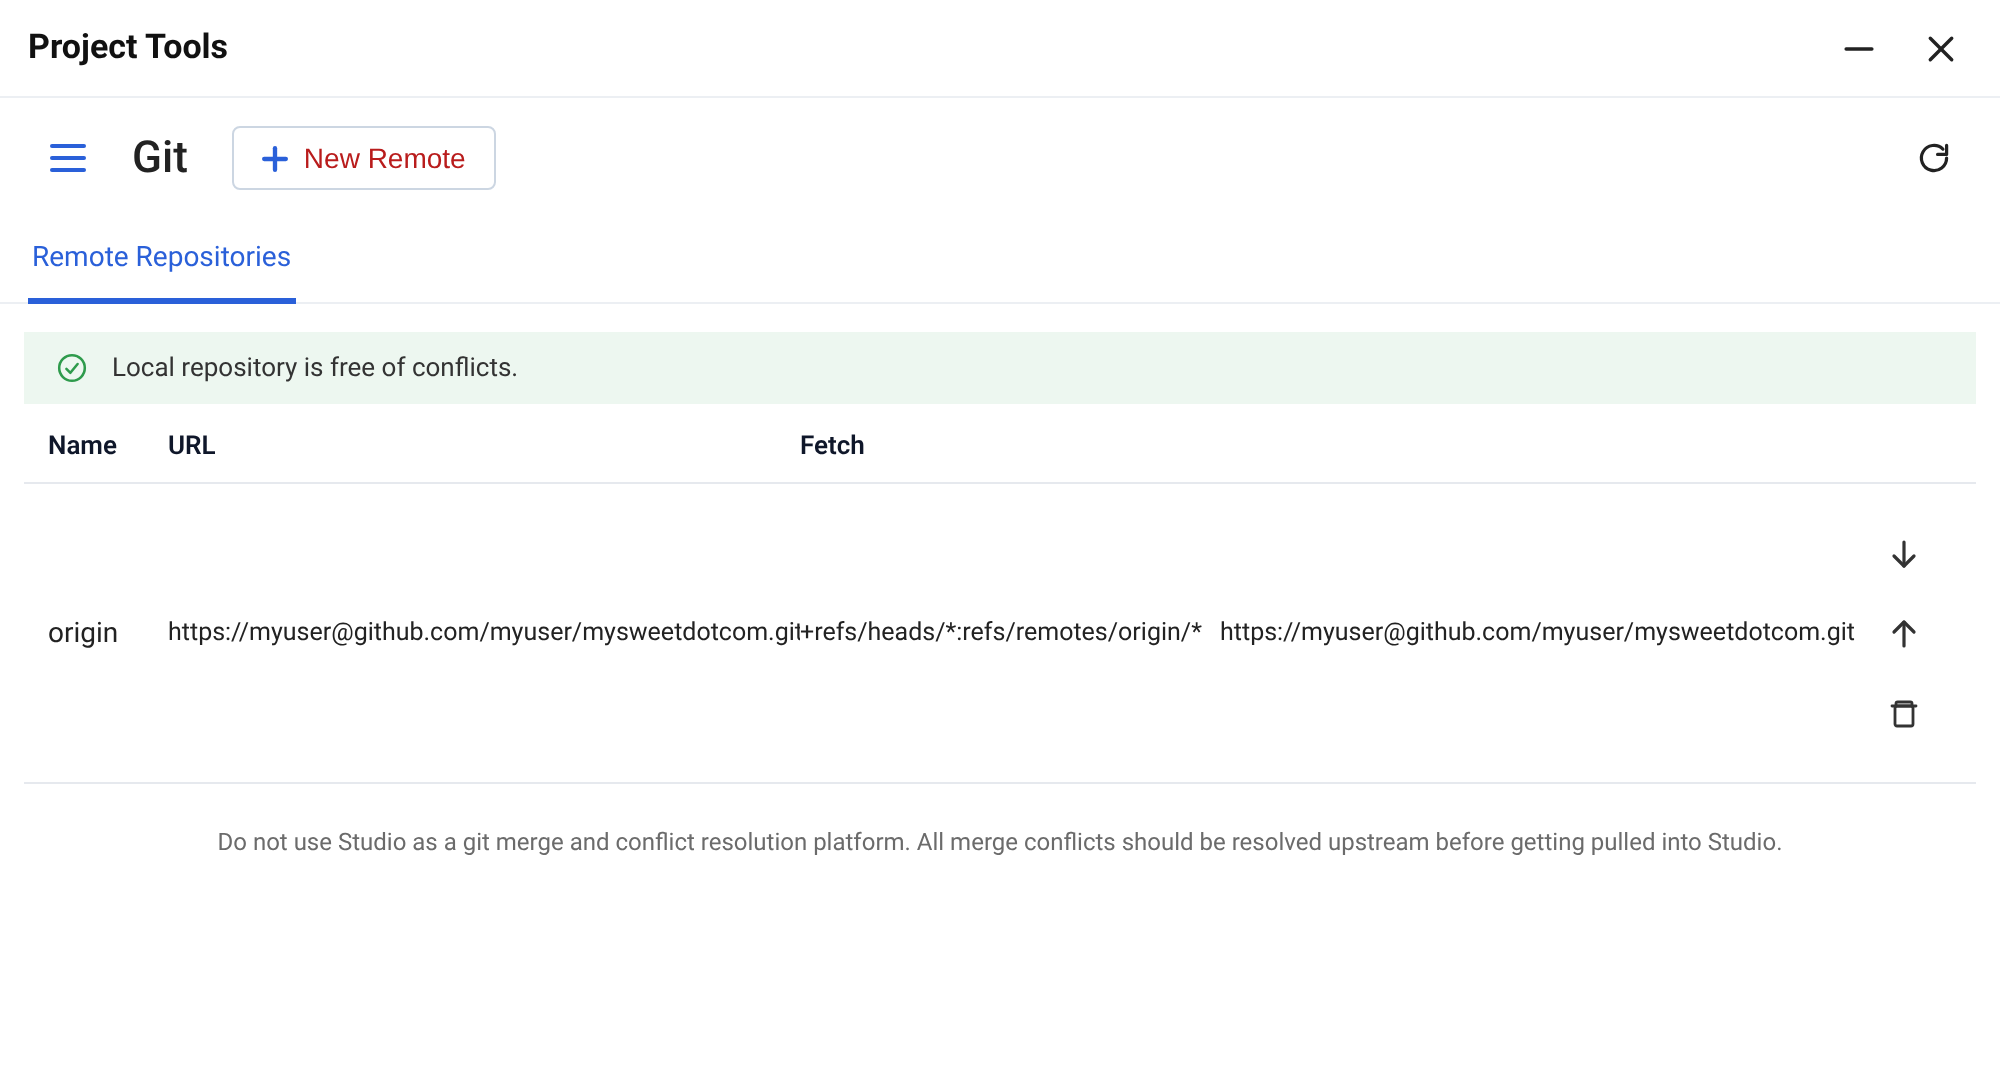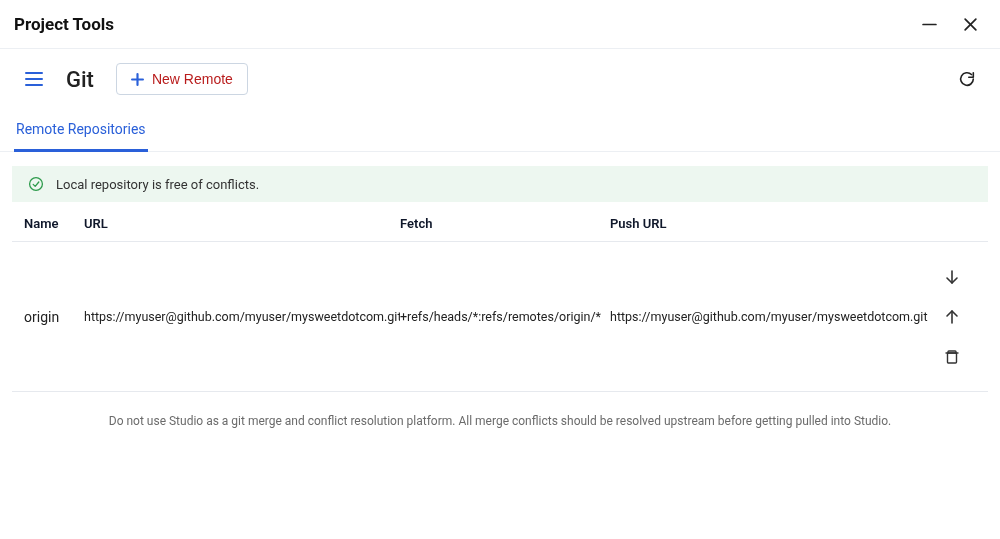--- a/index.html
+++ b/index.html
@@ -187,21 +187,20 @@
       <polyline points="6.5 10.5 9 13 13.5 7.5"></polyline>
     </svg>
   <span>Local repository is free of conflicts.</span>
 </div>
 
 <div class="table-wrap">
   <div class="thead">
     <div>Name</div>
     <div>URL</div>
     <div>Fetch</div>
-    <div>Push URL</div>
   </div>
   <div class="trow">
     <div class="cell-name">origin</div>
     <div class="cell-url">https://myuser@github.com/myuser/mysweetdotcom.git</div>
     <div class="cell-fetch">+refs/heads/*:refs/remotes/origin/*</div>
     <div class="cell-push">https://myuser@github.com/myuser/mysweetdotcom.git</div>
     <div class="row-actions">
       <button class="icon-btn">
         <svg viewBox="0 0 18 18" fill="none" stroke-width="1.6" stroke-linecap="round" stroke-linejoin="round">
             <line x1="9" y1="3" x2="9" y2="15"></line>

